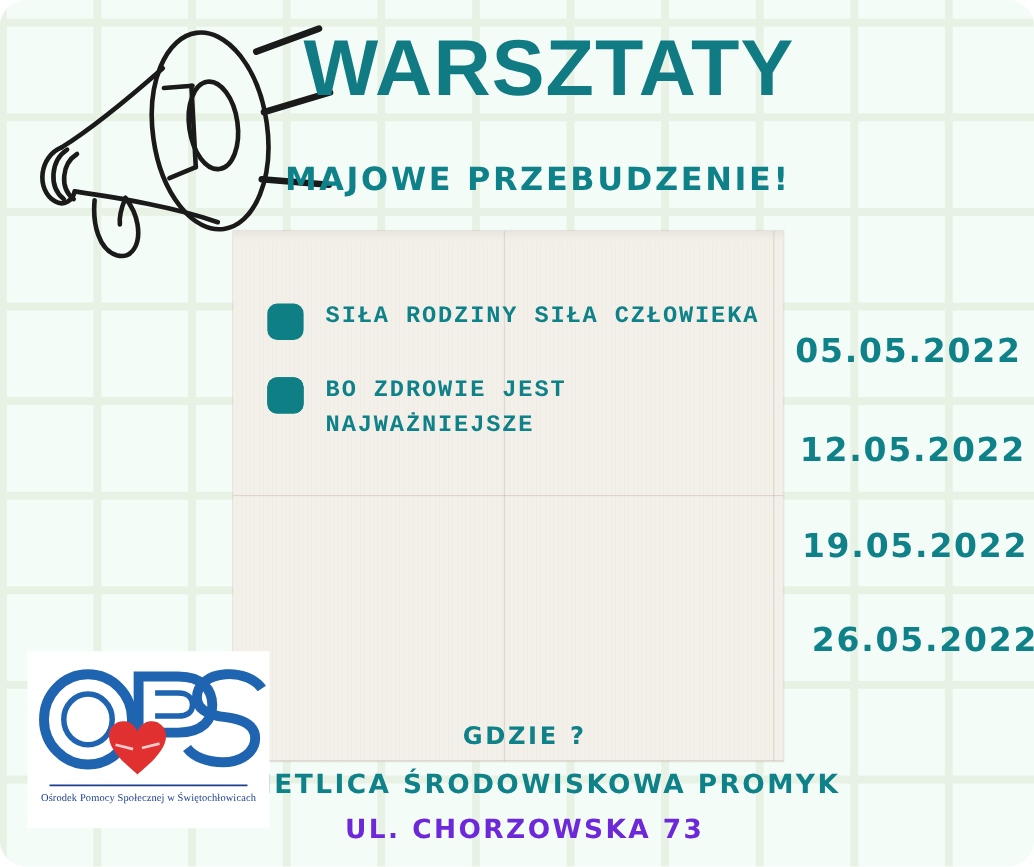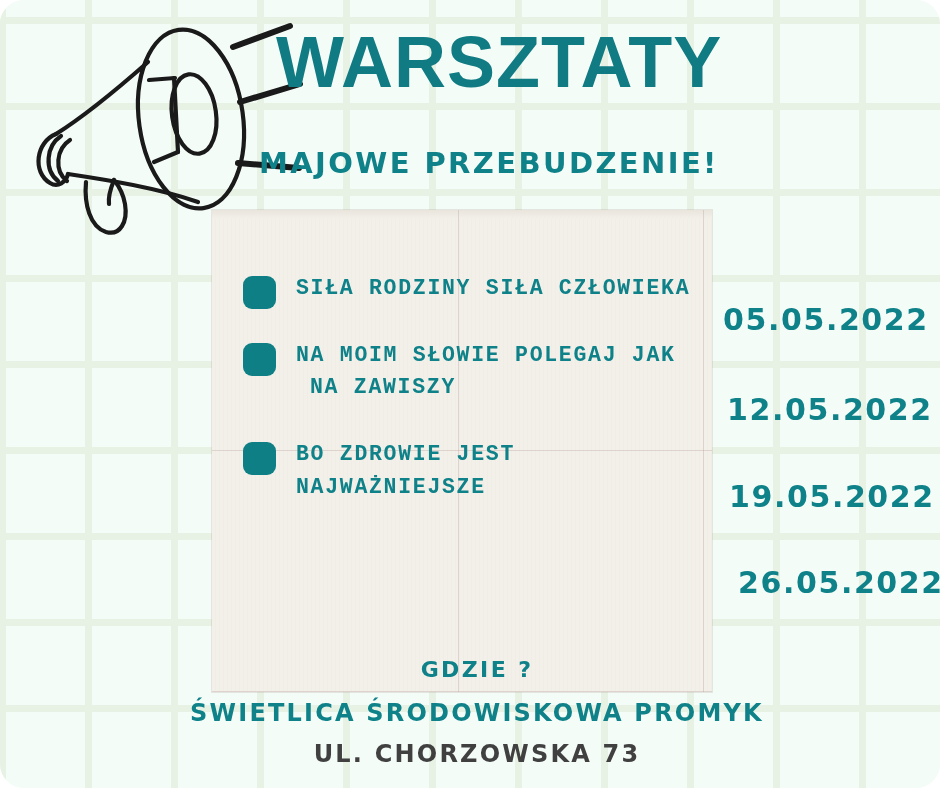--- a/index.html
+++ b/index.html
@@ -191,21 +191,21 @@
     left: 0;
     top: 740px;
     width: 940px;
     text-align: center;
     padding-left: 14px;
     box-sizing: border-box;
     font-family: "DejaVu Sans", sans-serif;
     font-size: 24px;
     font-weight: bold;
     letter-spacing: 2.2px;
-    color: #404040;
+    color: #6d28d9;
   }
 
   
   .logo-box {
     position: absolute;
     left: 25px;
     top: 592px;
     width: 220px;
     height: 161px;
     background: #ffffff;
@@ -277,24 +277,20 @@
 
     <div class="list-item">
       <span class="bullet"></span>
       <div class="item-text">
         <span>SIŁA RODZINY SIŁA CZŁOWIEKA</span>
       </div>
     </div>
 
     <div class="list-item">
       <span class="bullet"></span>
-      <div class="item-text">
-        <span>NA MOIM SŁOWIE POLEGAJ JAK</span>
-        <span class="cont">NA ZAWISZY</span>
-      </div>
     </div>
 
     <div class="list-item">
       <span class="bullet"></span>
       <div class="item-text">
         <span>BO ZDROWIE JEST NAJWAŻNIEJSZE</span>
       </div>
     </div>
 
 
@@ -302,14 +298,34 @@
 
   <div class="date d1">05.05.2022</div>
   <div class="date d2">12.05.2022</div>
   <div class="date d3">19.05.2022</div>
   <div class="date d4">26.05.2022</div>
 
   <div class="gdzie">GDZIE ?</div>
   <div class="venue">ŚWIETLICA ŚRODOWISKOWA PROMYK</div>
   <div class="street">UL. CHORZOWSKA 73</div>
 
+  <div class="logo-box">
+    <svg width="220" height="140" viewBox="0 0 220 140">
+      <g fill="none" stroke="#1f64b0" stroke-width="9">
+
+        <ellipse cx="55" cy="62" rx="40" ry="41"></ellipse>
+        <ellipse cx="55" cy="62" rx="22" ry="23" stroke-width="5"></ellipse>
+
+        <path d="M101 103 L101 23 L137 23 C160 23 168 36 168 49 C168 62 160 74 137 74 L101 74" stroke-width="9"></path>
+        <path d="M116 38 L137 38 C146 38 150 43 150 49 C150 55 146 59 137 59 L116 59" stroke-width="5"></path>
+
+        <path d="M213 34 C207 25 194 20 180 21 C164 22 154 31 154 42 C154 53 164 58 180 60 C196 62 207 67 207 79 C207 92 194 101 178 101 C163 101 151 96 145 88" stroke-width="9"></path>
+      </g>
+
+      <path d="M74 77 C74 68 82 62 90 64 C95 65 98 69 100 73 C102 69 105 65 110 64 C118 62 126 68 126 77 C126 92 105 107 100 112 C95 107 74 92 74 77 Z" fill="#e03030"></path>
+      <path d="M80 85 L96 89 M104 88 L120 84" stroke="#ffffff" stroke-width="2.4" opacity="0.75" fill="none"></path>
+
+      <line x1="20" y1="122" x2="200" y2="122" stroke="#1c3f8f" stroke-width="1.6"></line>
+    </svg>
+    <div class="logo-tagline">Ośrodek Pomocy Społecznej w Świętochłowicach</div>
+  </div>
 
 </div>
 
 </body></html>

